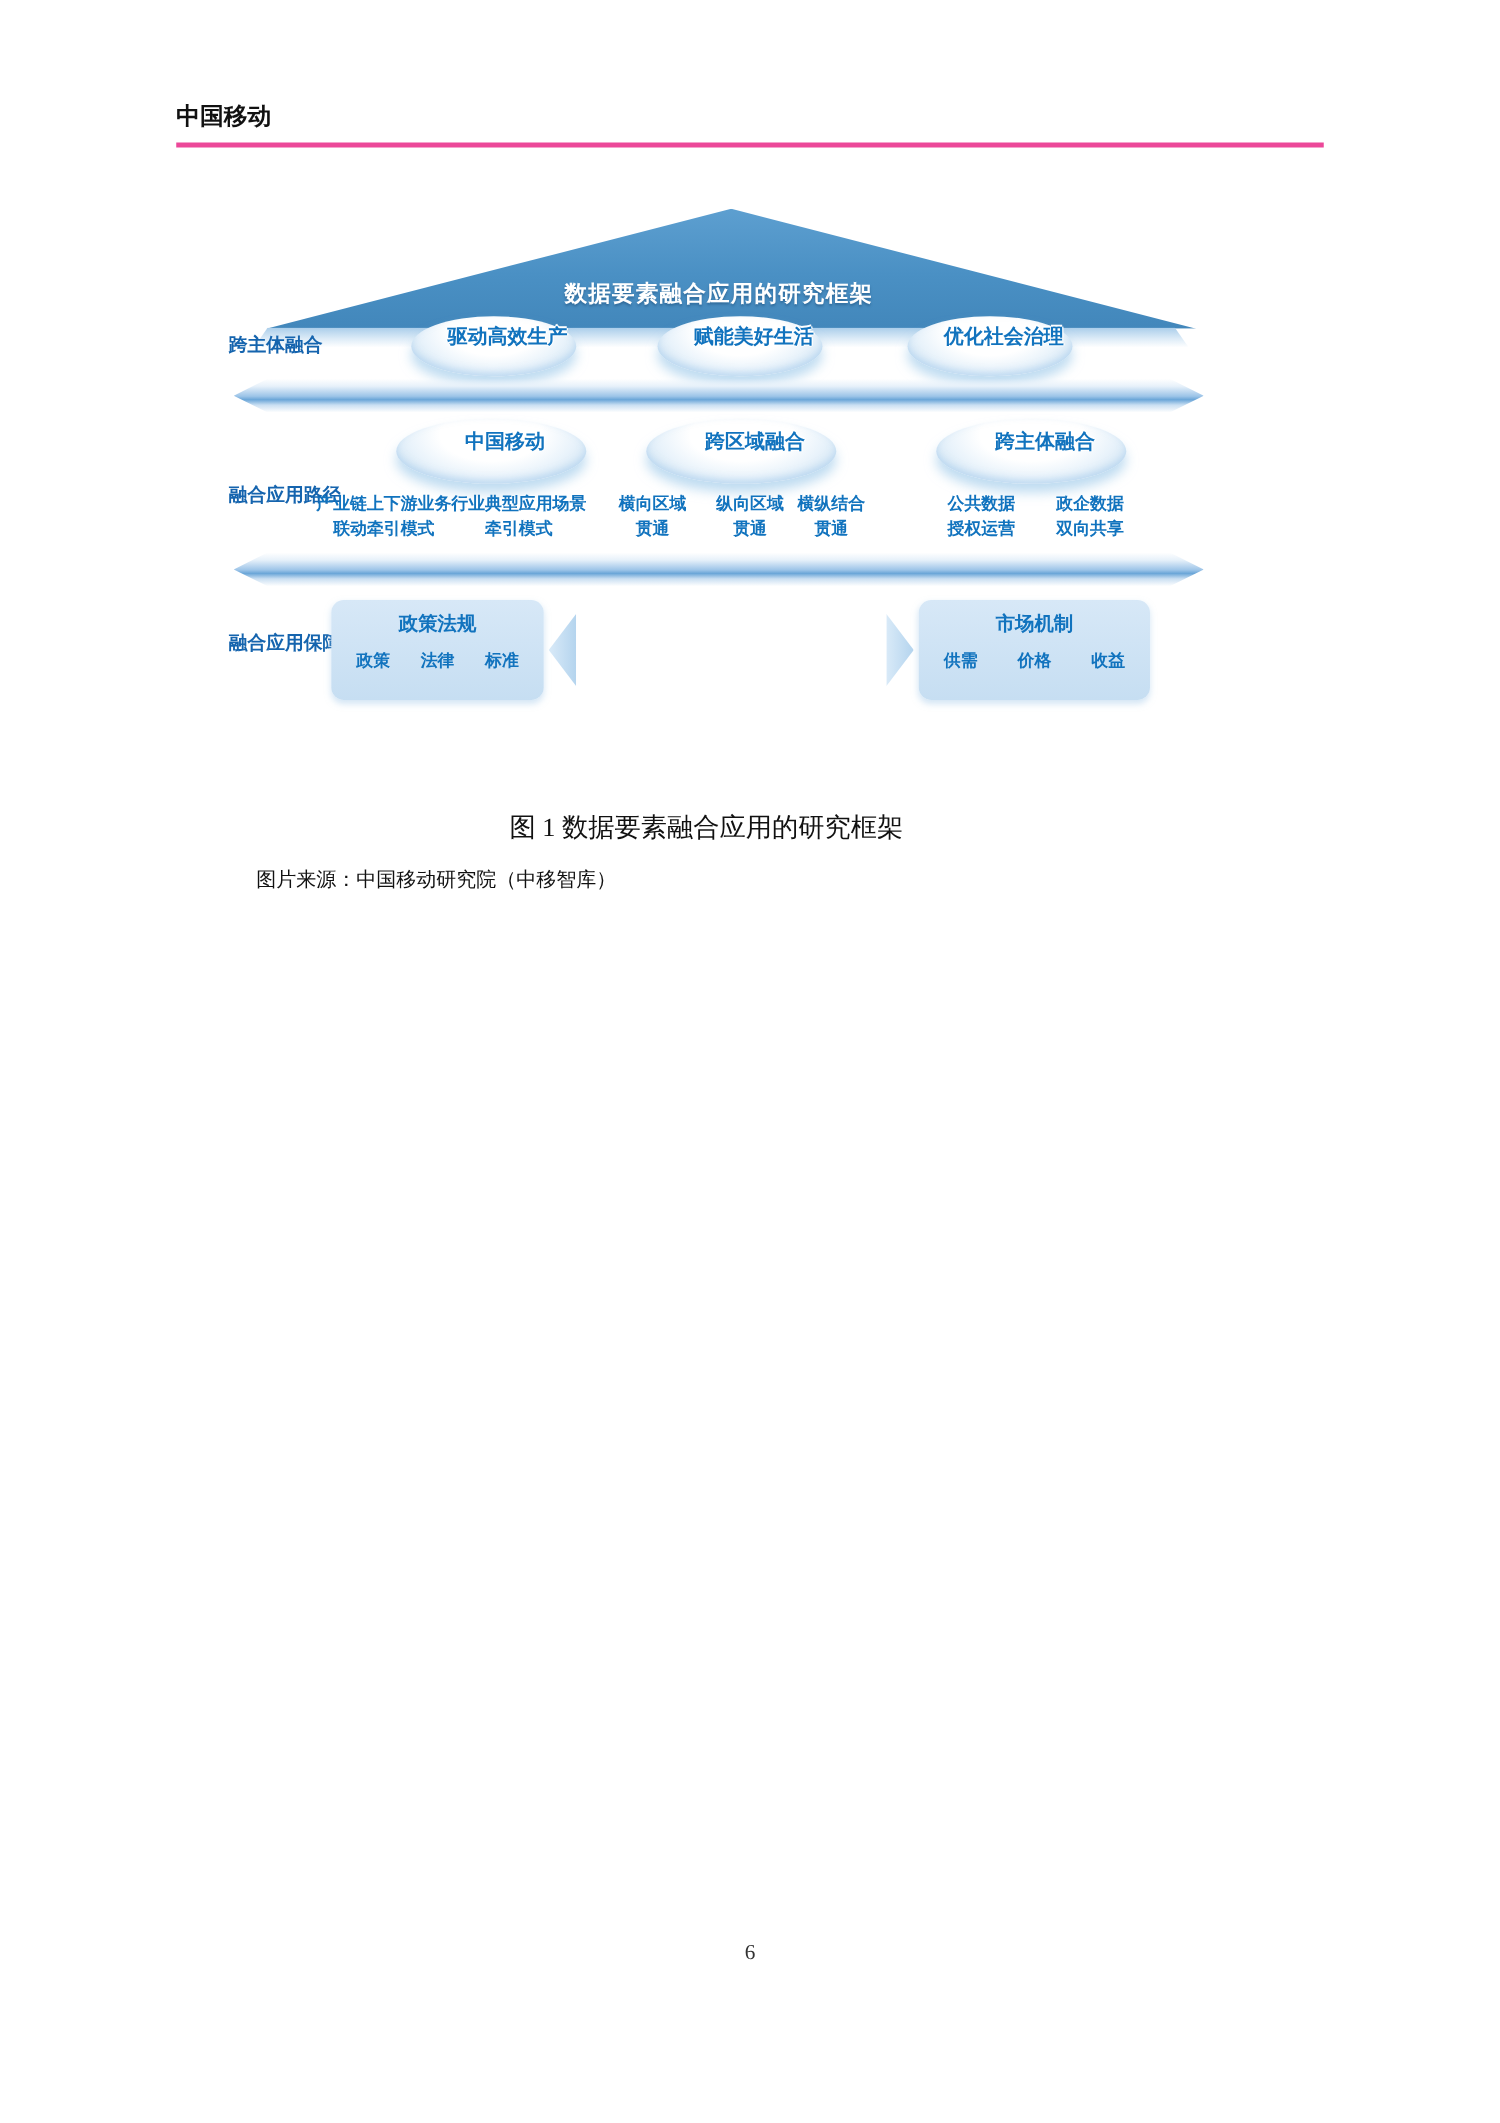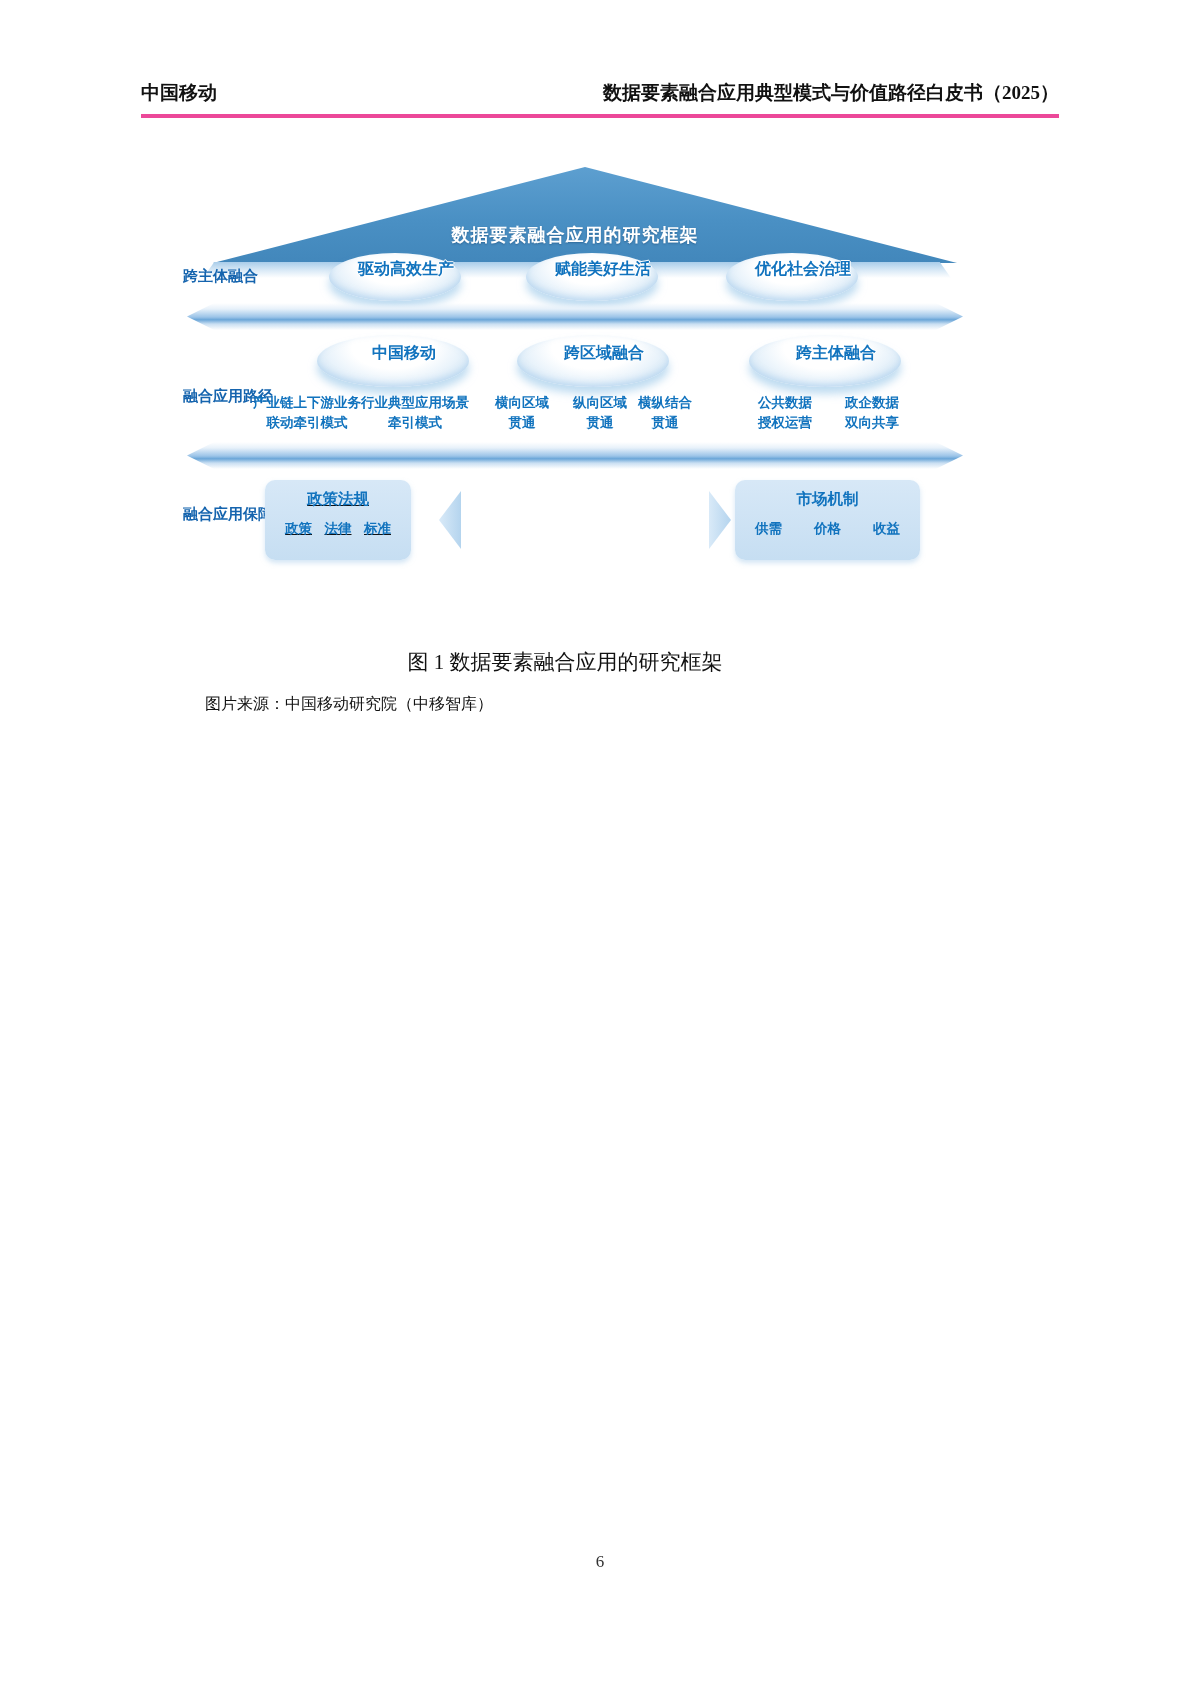--- a/index.html
+++ b/index.html
@@ -60,21 +60,20 @@
   .pagenum{position:absolute;left:0;top:1552px;width:1200px;text-align:center;
         font-size:17px;color:#333;}
 </style>
 </head>
 <body>
 
 <div class="page">
 
   <div class="header">
     <span>中国移动</span>
-    <span>数据要素融合应用典型模式与价值路径白皮书（2025）</span>
   </div>
 
   <div class="figure">
 
     <div class="roof"></div>
     <span class="roof-title" style="top:78px;">数据要素融合应用的研究框架</span>
     <div class="eave"></div>
 
     <span class="side-label" style="left:8px;top:122px;">跨主体融合</span>
     <div class="oval" style="left:154px;top:108px;width:132px;height:48px;">
@@ -126,21 +125,21 @@
     </div>
     <div class="subitem" style="left:697px;top:248px;">
       <span>政企数据</span><br>
       <span>双向共享</span>
     </div>
 
     <div class="band" style="left:12px;top:297px;width:776px;height:27px;"></div>
 
     <span class="side-label" style="left:8px;top:360px;">融合应用保障</span>
 
-    <div class="gbox" style="left:90px;top:335px;width:146px;text-decoration:underline;">
+    <div class="gbox" style="left:90px;top:335px;width:170px;">
       <span class="gtitle">政策法规</span>
       <div class="gitems">
         <span>政策</span>
         <span>法律</span>
         <span>标准</span>
       </div>
     </div>
 
     <div class="tri tri-left" style="left:264px;top:346px;width:22px;height:58px;"></div>
 

